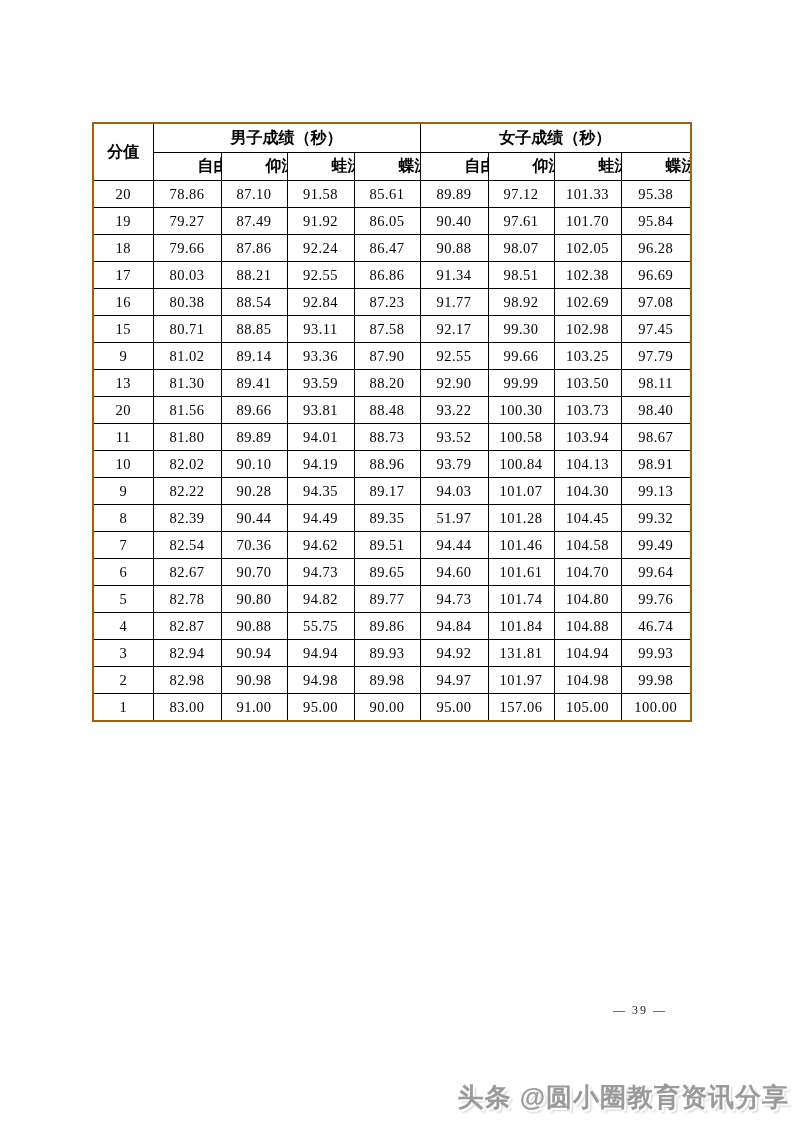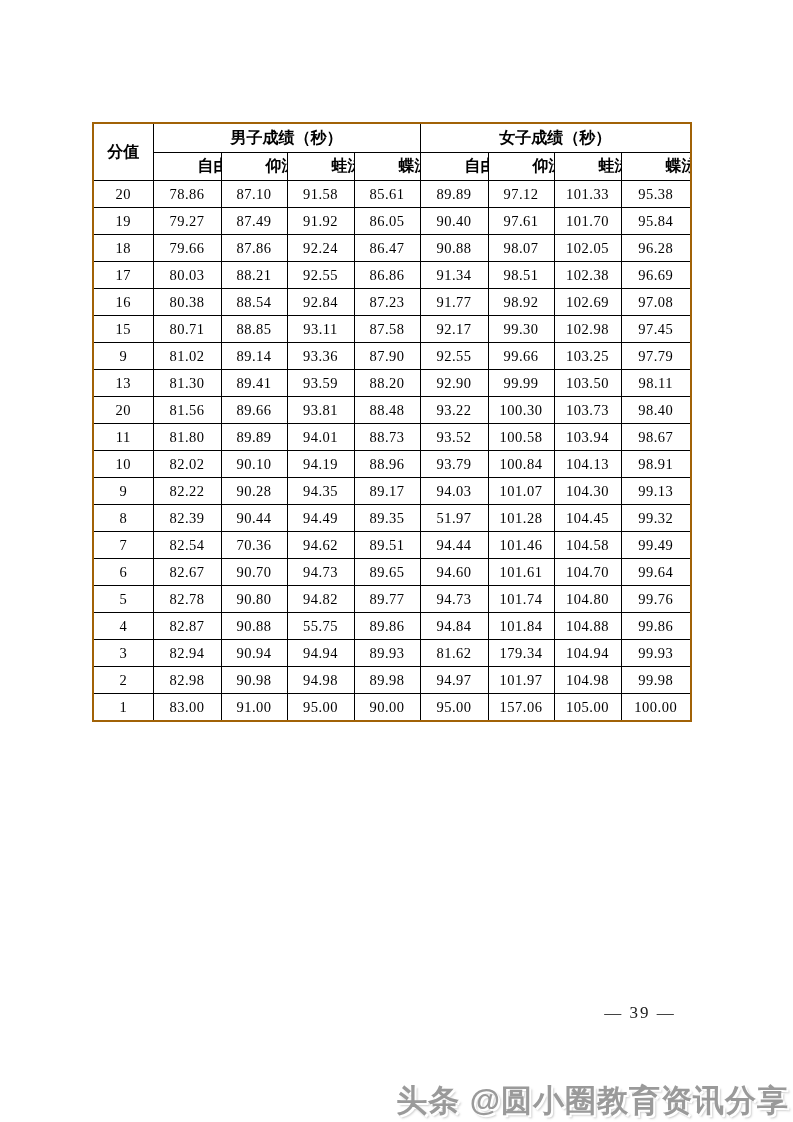--- a/index.html
+++ b/index.html
@@ -47,30 +47,30 @@
     height: 26px;
     letter-spacing: 0.5px;
   }
   .page-number {
     position: absolute;
     left: 575px;
     top: 1003px;
     width: 130px;
     text-align: center;
     font-family: "Liberation Serif", serif;
-    font-size: 17px;
+    font-size: 12px;
     color: #1a1a1a;
     letter-spacing: 2px;
   }
   .watermark {
     position: absolute;
     right: 4px;
     top: 1080px;
     font-family: "Liberation Sans", sans-serif;
-    font-size: 31px;
+    font-size: 26px;
     font-weight: bold;
     color: #9a9a9a;
     letter-spacing: 1px;
     text-shadow: 2px 2px 0 #ffffff, 3px 3px 2px rgba(120,120,120,0.35);
   }
 </style>
 </head>
 <body>
 
 <div class="page">
@@ -283,30 +283,30 @@
         </tr>
         <tr>
           <td>4</td>
           <td>82.87</td>
           <td>90.88</td>
           <td>55.75</td>
           <td>89.86</td>
           <td>94.84</td>
           <td>101.84</td>
           <td>104.88</td>
-          <td>99.86</td>
+          <td>46.74</td>
         </tr>
         <tr>
           <td>3</td>
           <td>82.94</td>
           <td>90.94</td>
           <td>94.94</td>
           <td>89.93</td>
-          <td>81.62</td>
-          <td>179.34</td>
+          <td>94.92</td>
+          <td>131.81</td>
           <td>104.94</td>
           <td>99.93</td>
         </tr>
         <tr>
           <td>2</td>
           <td>82.98</td>
           <td>90.98</td>
           <td>94.98</td>
           <td>89.98</td>
           <td>94.97</td>

